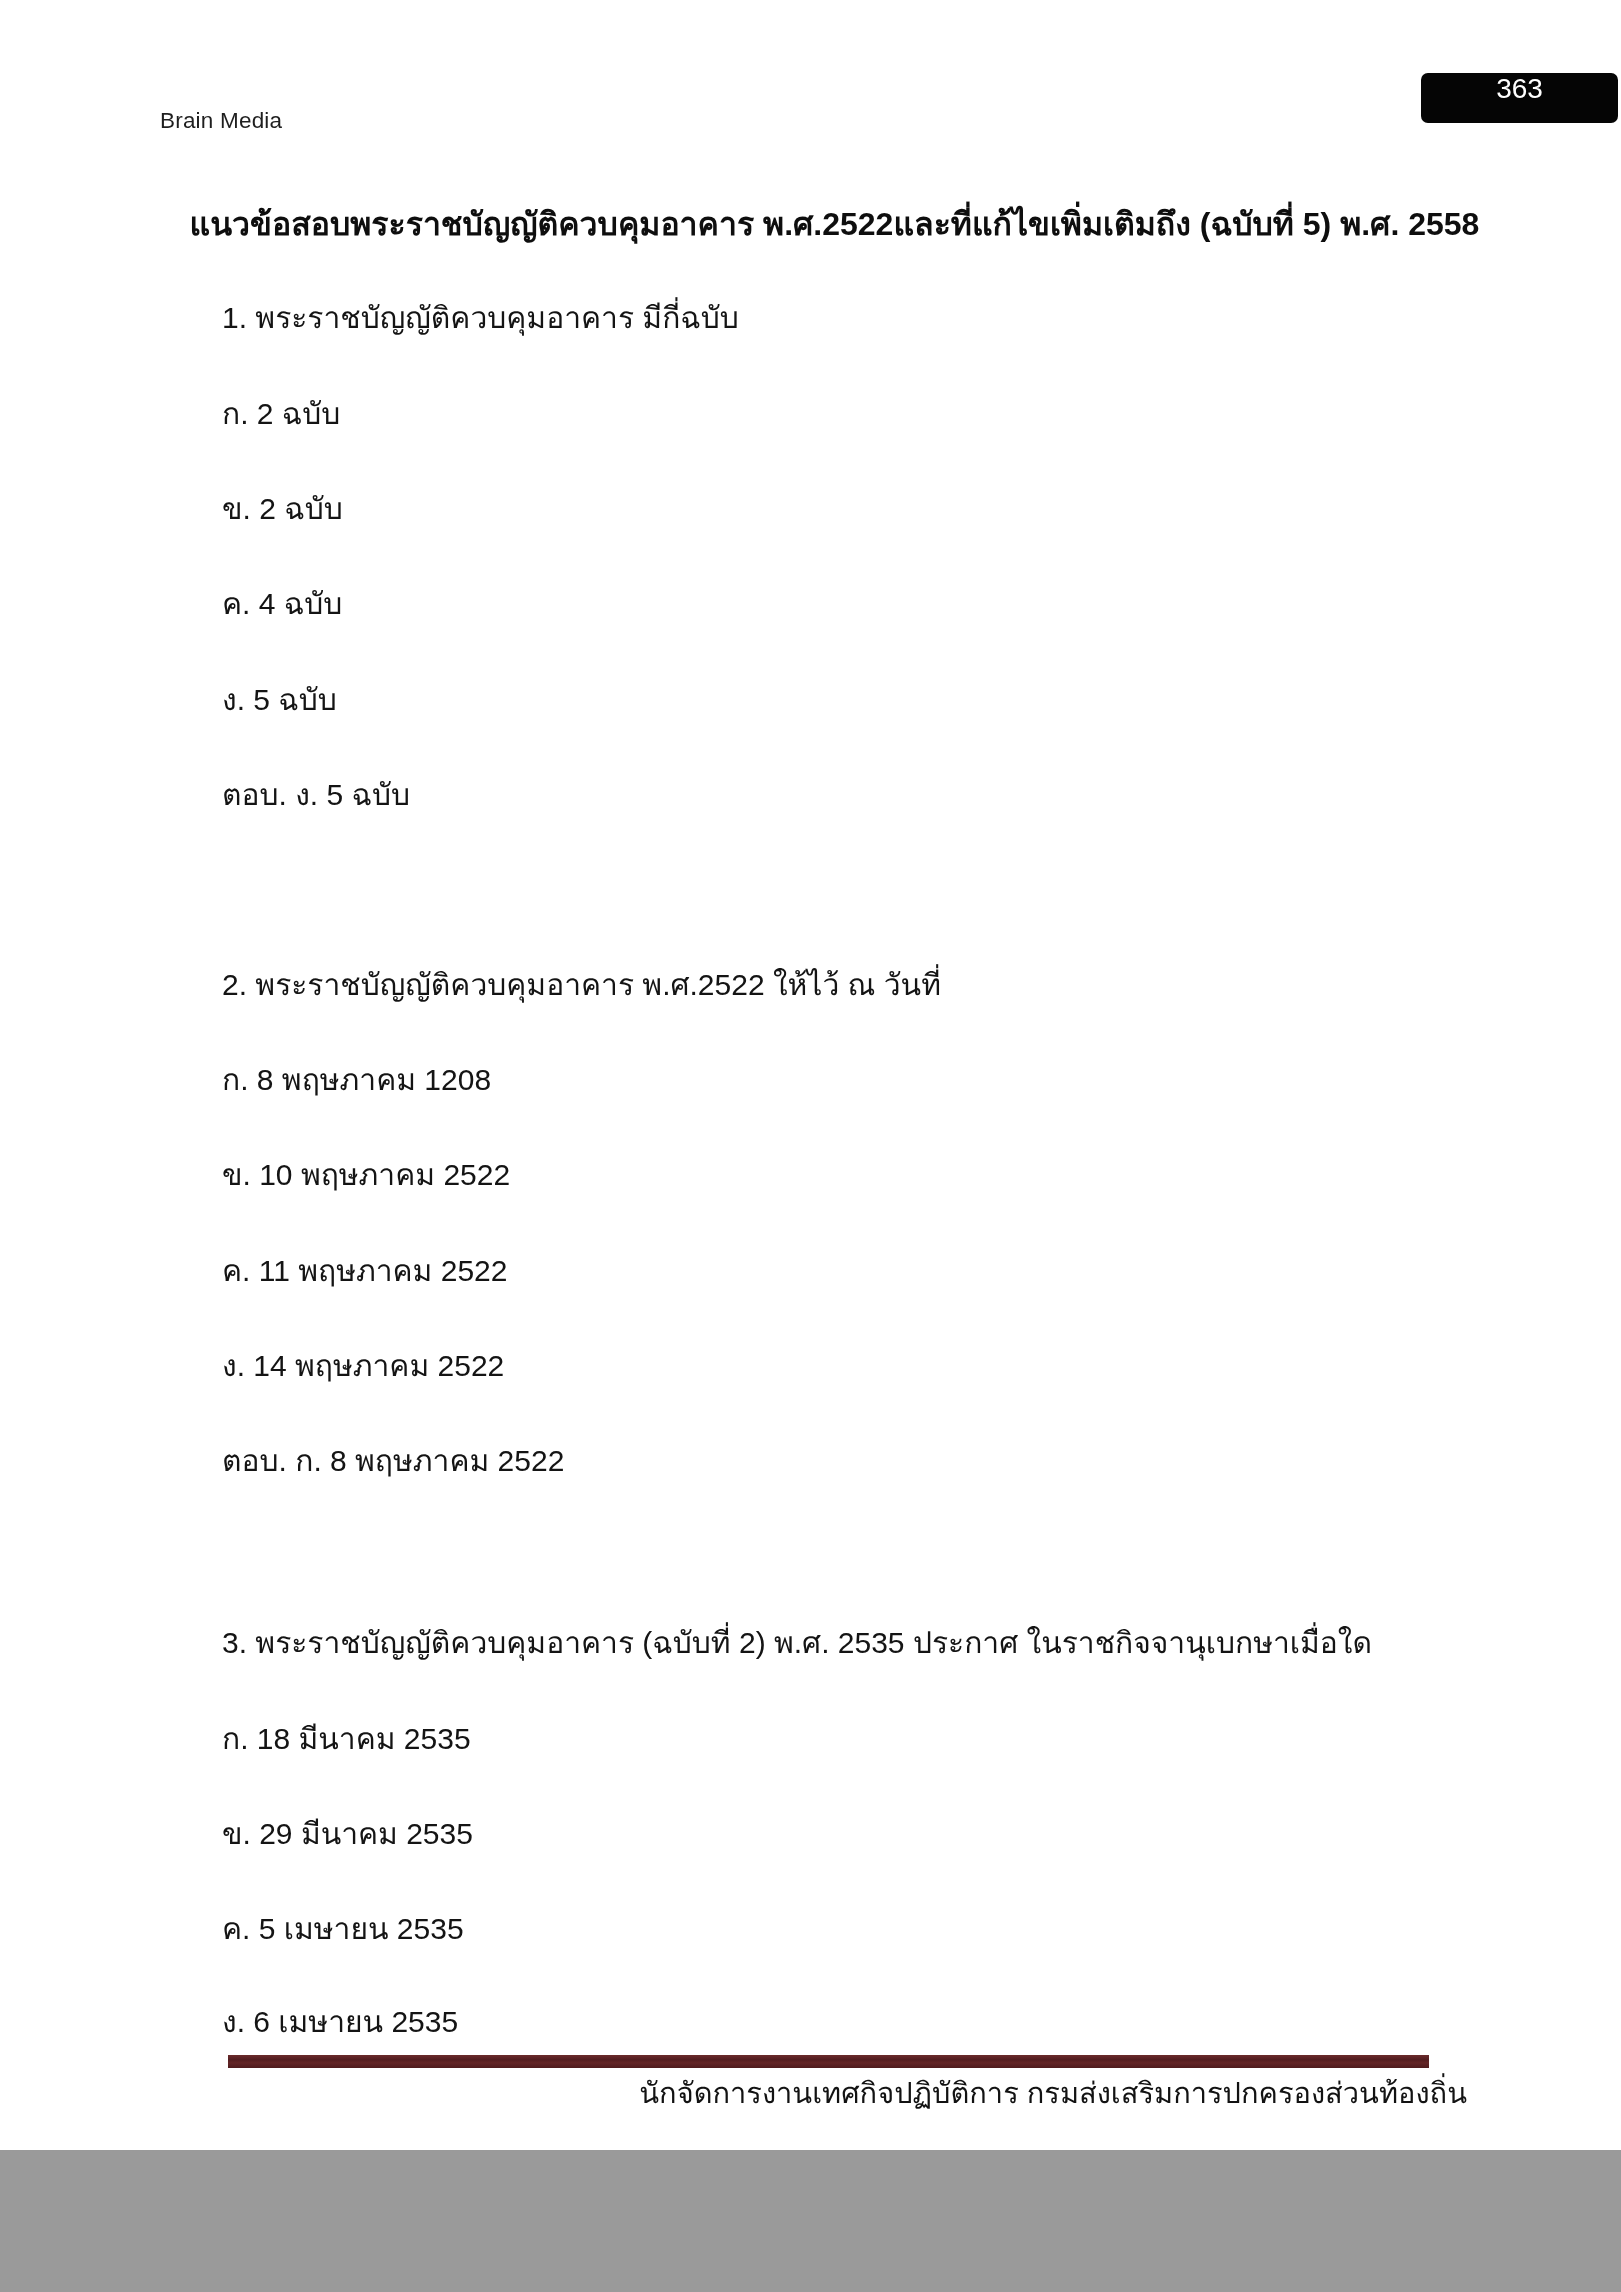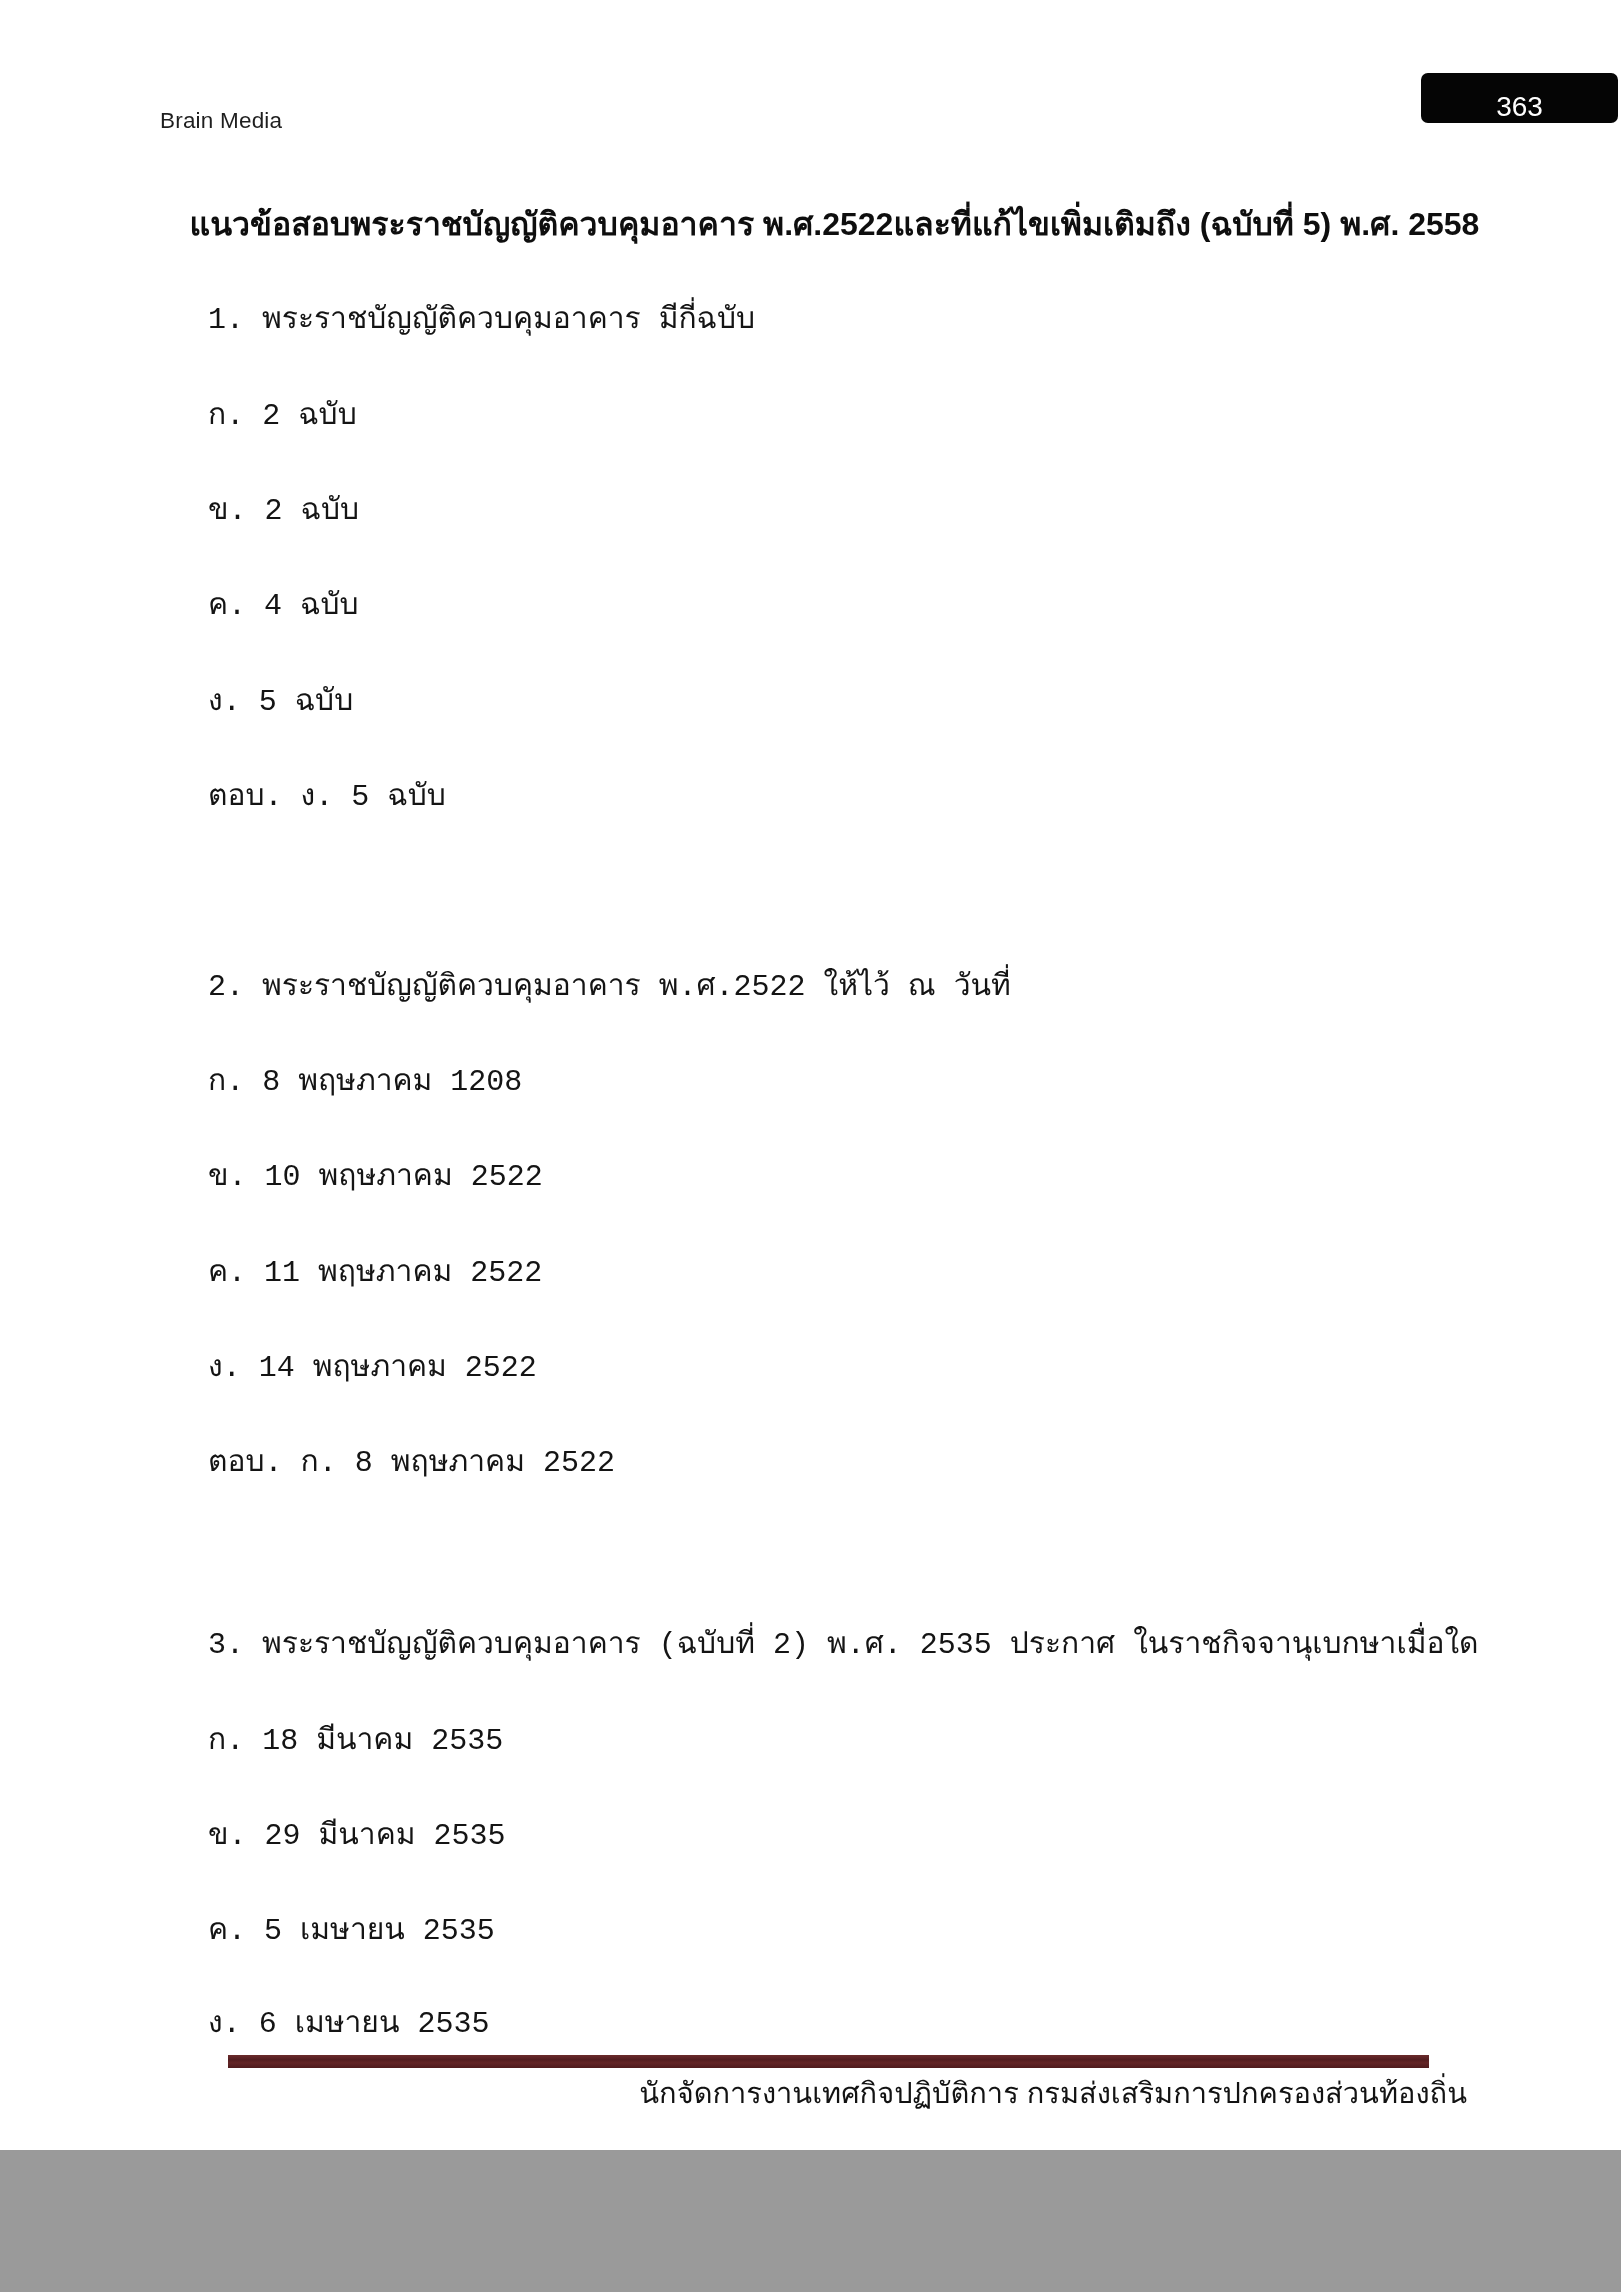--- a/index.html
+++ b/index.html
@@ -27,42 +27,41 @@
     color: #1f1f1f;
   }
   .pagenum-box {
     left: 1421px;
     top: 73px;
     width: 197px;
     height: 50px;
     background: #050505;
     border-radius: 6.9px;
     display: flex;
-    align-items: flex-end;
+    align-items: flex-start;
     justify-content: center;
   }
   .pagenum-box span {
     color: #ffffff;
     font-size: 28px;
   }
   .doc-title {
     left: 0;
     top: 198px;
     width: 1621px;
     text-align: center;
     font-size: 32px;
     font-weight: 700;
     color: #0e0e0e;
     padding-left: 24px;
   }
   .line {
-    left: 208px;
+    left: 222px;
     font-size: 30px;
     color: #141414;
-    font-family: Liberation Mono, monospace;
   }
   .footer-rule {
     left: 228px;
     top: 2055px;
     width: 1201px;
     height: 12.7px;
     background: linear-gradient(180deg, #6b2b2b 0%, #531d20 35%, #632526 60%, #4e1b1d 100%);
   }
   .footer-text {
     right: 154px;

